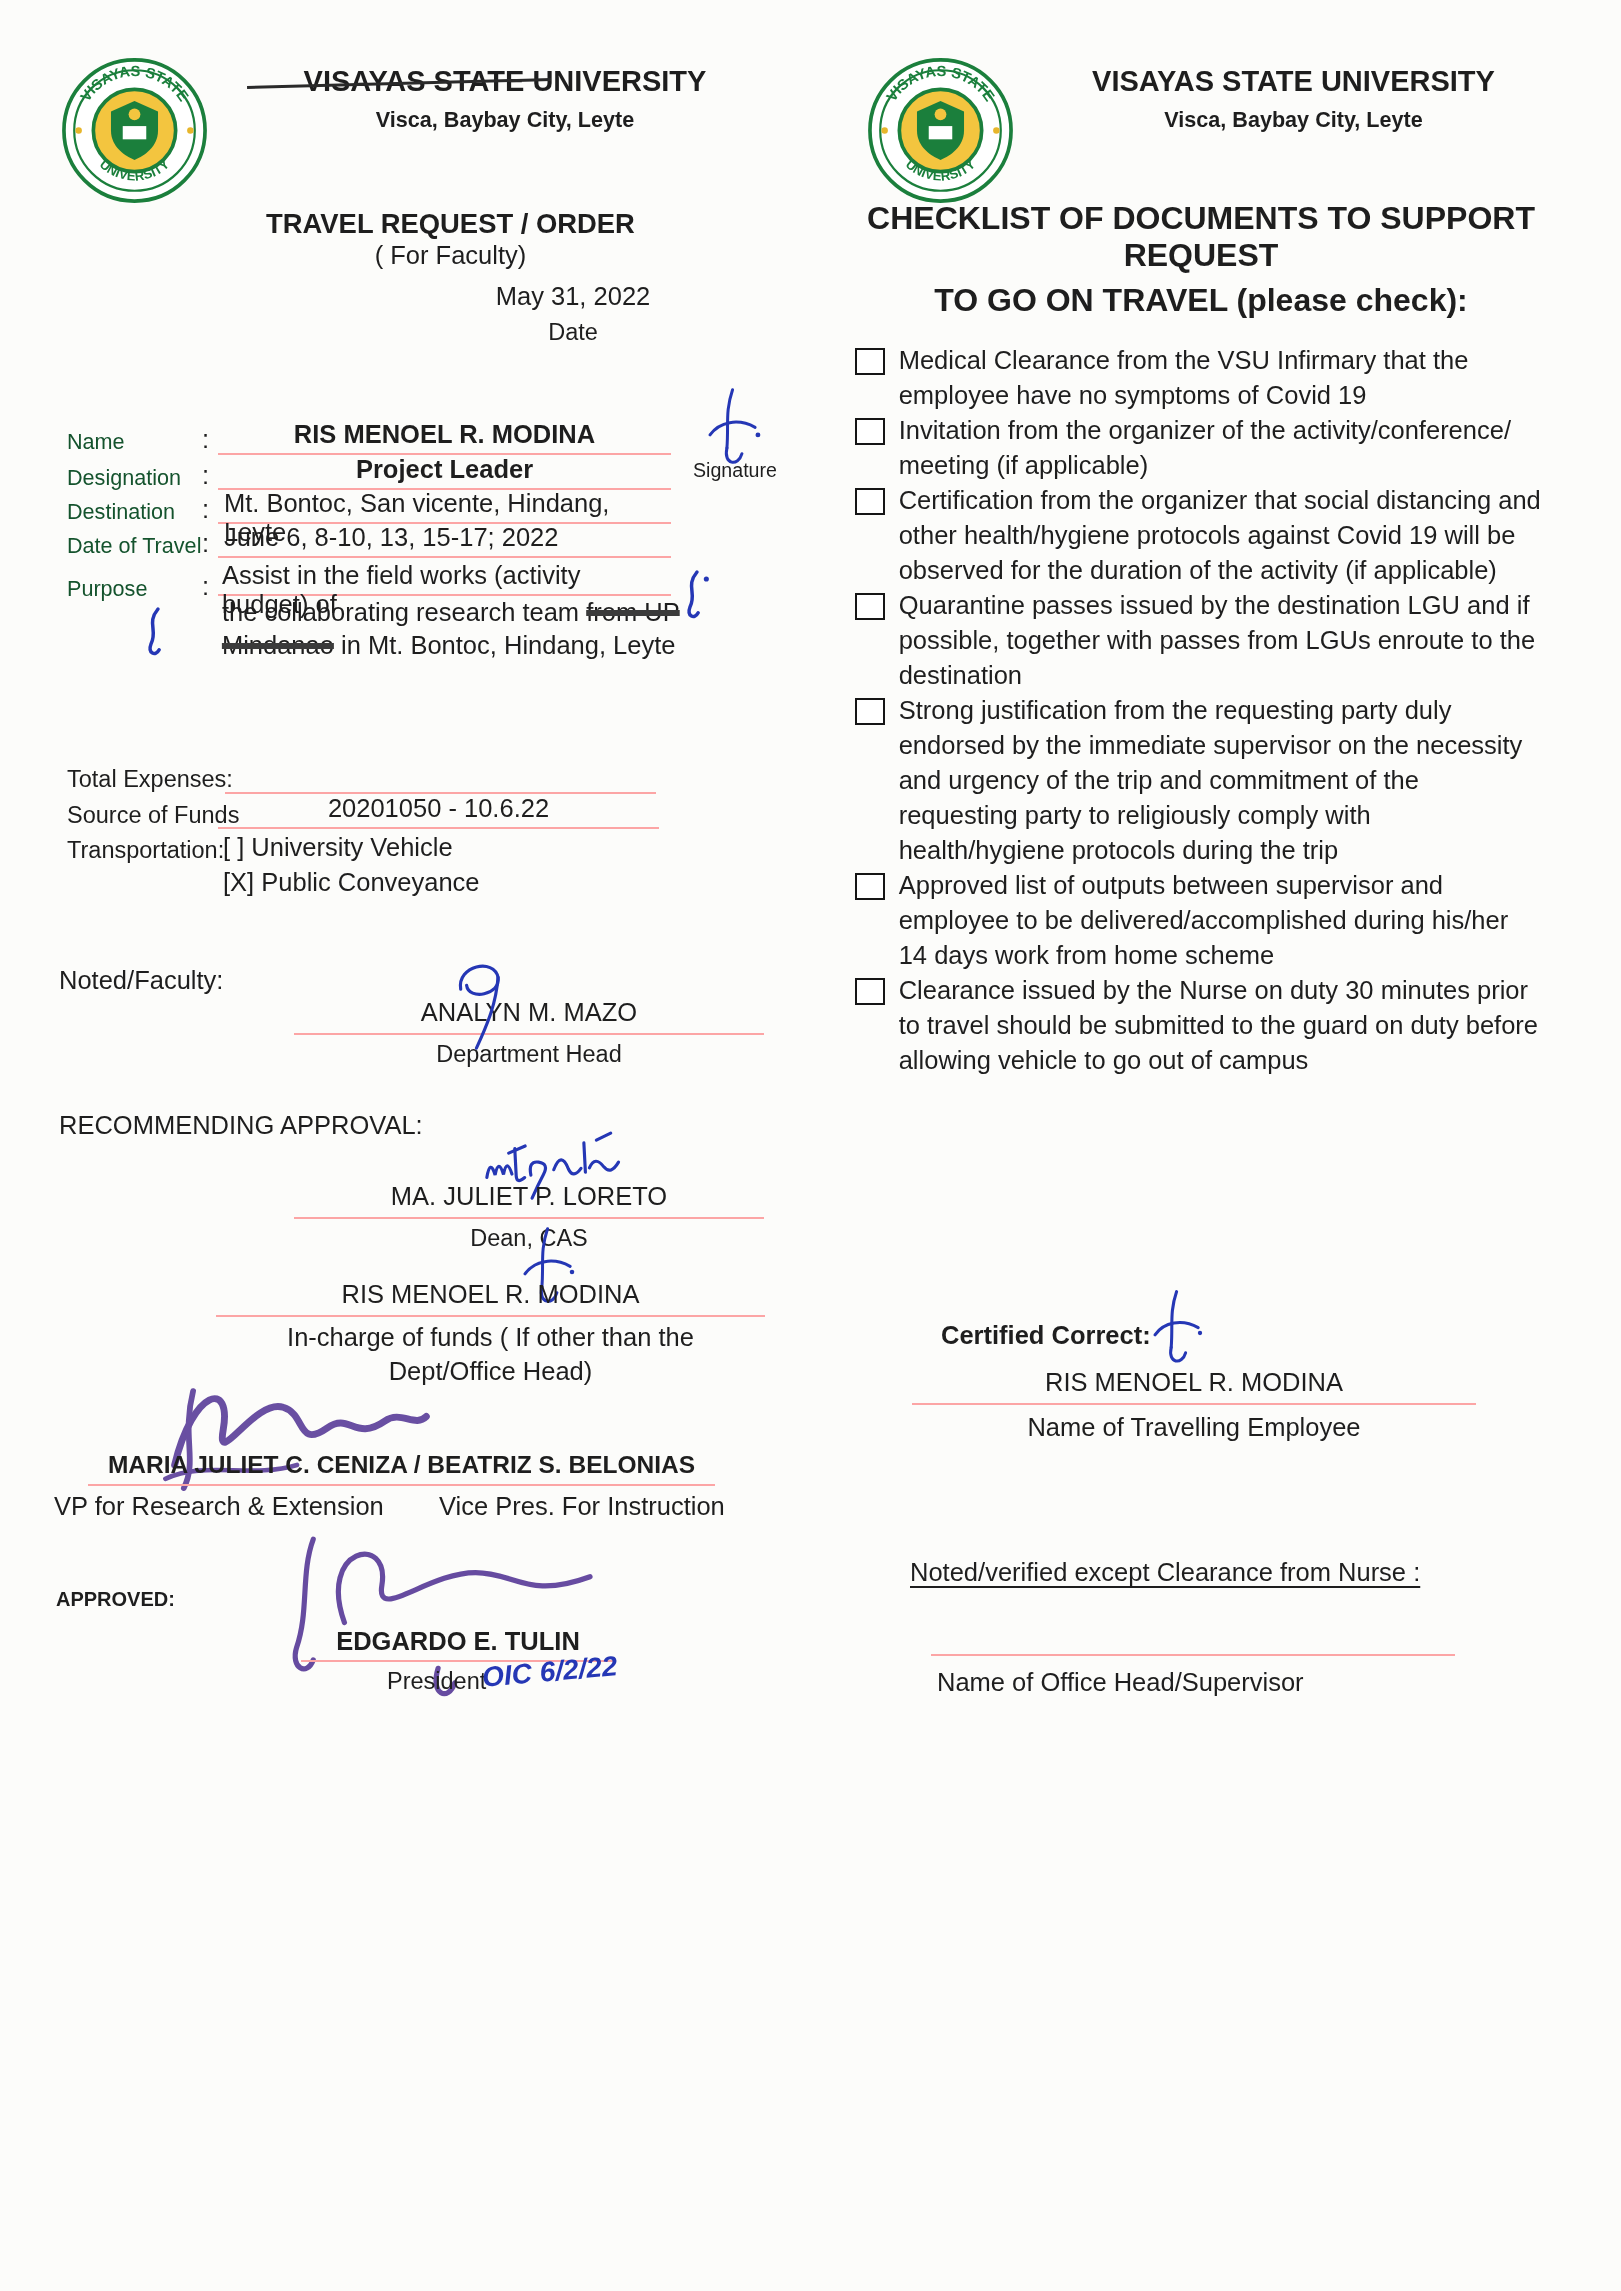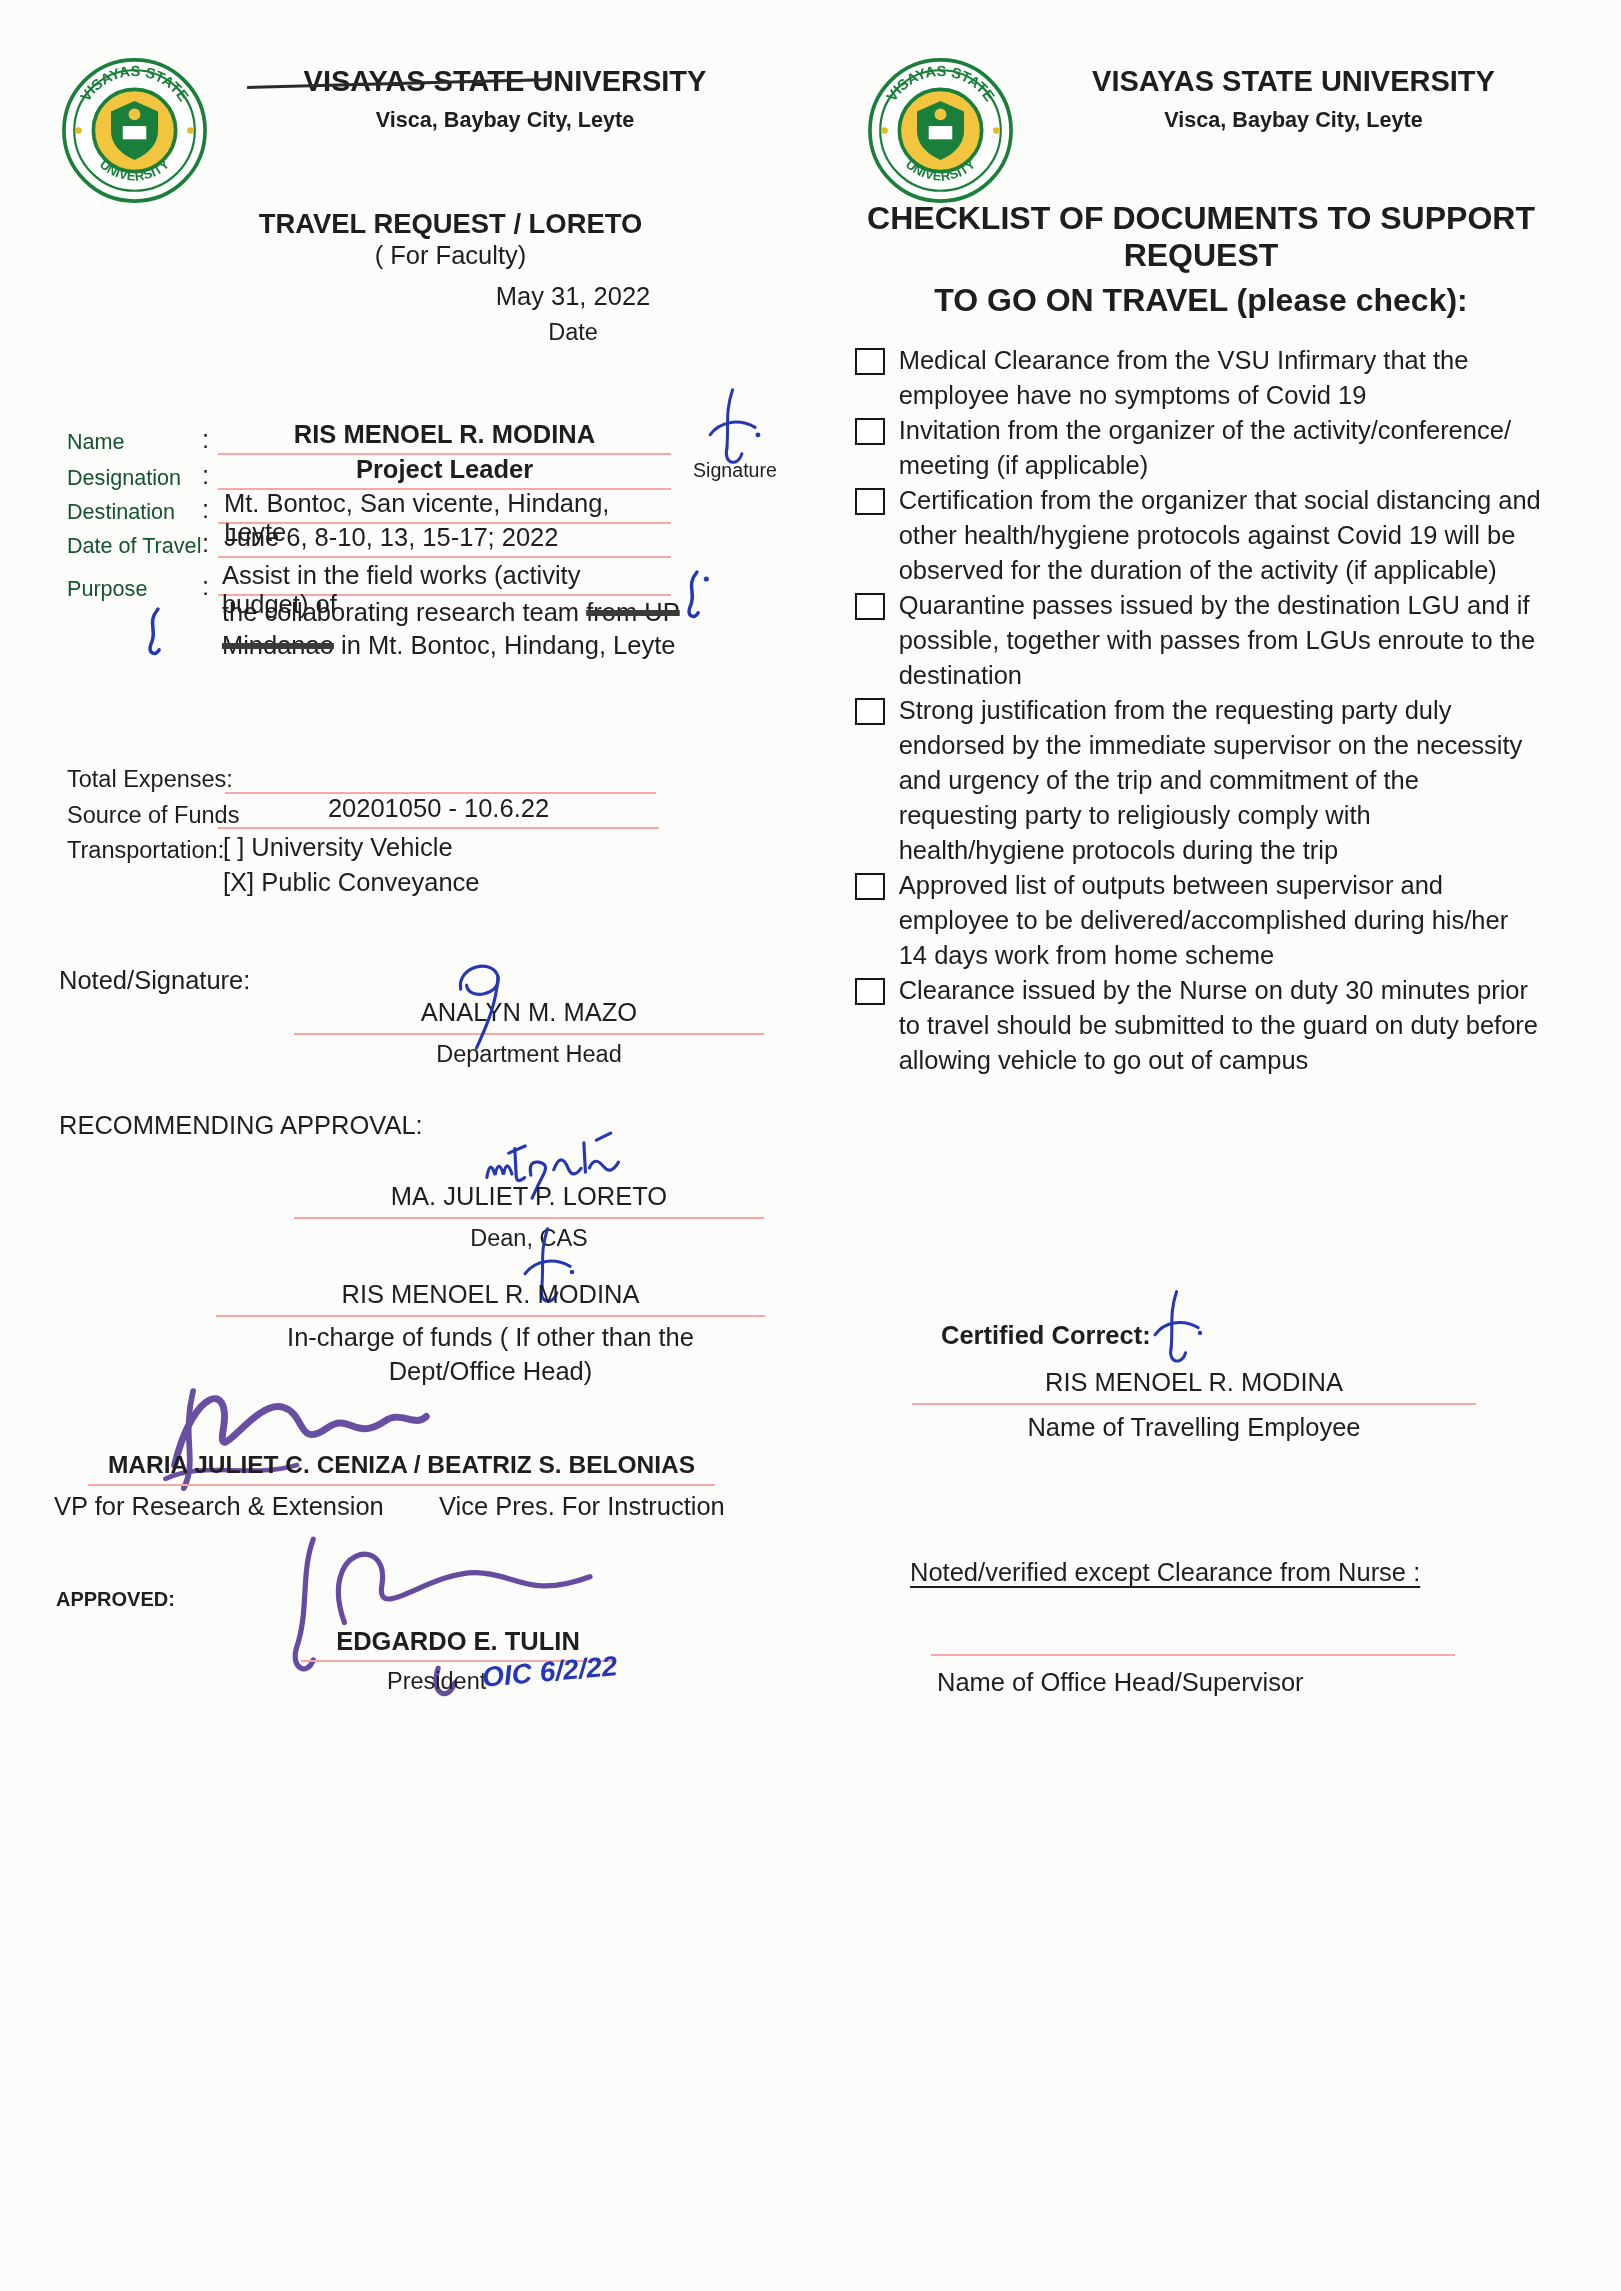--- a/index.html
+++ b/index.html
@@ -50,21 +50,21 @@
     <circle cx="50" cy="39" r="4" fill="#f3c53f"></circle>
   </svg>
 
   <div class="abs c" style="left:221px;top:65px;width:568px">
     <div class="t30 b">VISAYAS STATE UNIVERSITY</div>
     <div class="b" style="font-size:21.6px;margin-top:8.8px">Visca, Baybay City, Leyte</div>
   </div>
   <div class="pen-strike" style="left:247px;top:82px;width:304px"></div>
 
   <div class="abs c" style="left:137px;top:208px;width:627px">
-    <div class="t28 b">TRAVEL REQUEST / LORETO</div>
+    <div class="t28 b">TRAVEL REQUEST / ORDER</div>
     <div class="t26" style="margin-top:1px">( For Faculty)</div>
   </div>
   <div class="abs c" style="left:421px;top:282px;width:304px">
     <div class="t26">May 31, 2022</div>
     <div class="t24" style="margin-top:7.8px">Date</div>
   </div>
 
   <div class="abs lbl" style="left:67px;top:429px">Name</div>
   <div class="abs val" style="left:202px;top:425px">:</div>
   <div class="abs val b c uline" style="left:218px;top:420px;width:453px;height:35px">RIS MENOEL R. MODINA</div>
@@ -112,21 +112,21 @@
   <div class="abs t24" style="left:67px;top:766px">Total Expenses:</div>
   <div class="abs uline" style="left:225px;top:761px;width:431px;height:33px"></div>
 
   <div class="abs t24" style="left:67px;top:802px">Source of Funds</div>
   <div class="abs val c uline" style="left:218px;top:794px;width:441px;height:35px">20201050 - 10.6.22</div>
 
   <div class="abs t24" style="left:67px;top:837px">Transportation:</div>
   <div class="abs val" style="left:223px;top:833px">[ ] University Vehicle</div>
   <div class="abs val" style="left:223px;top:868px">[X] Public Conveyance</div>
 
-  <div class="abs t26" style="left:59px;top:966px">Noted/Signature:</div>
+  <div class="abs t26" style="left:59px;top:966px">Noted/Faculty:</div>
   <div class="abs val c uline" style="left:294px;top:998px;width:470px;height:37px">ANALYN M. MAZO</div>
   <div class="abs t24 c" style="left:294px;top:1041px;width:470px">Department Head</div>
   <svg class="sig" style="left:443px;top:943px;width:118px;height:110px" viewBox="0 0 120 110">
     <g stroke="#2537b5" stroke-width="3.2" fill="none" stroke-linecap="round">
       <path d="M18,46 C14,22 52,14 56,34 C59,52 26,58 24,42"></path>
       <path d="M56,34 C54,60 46,80 34,106"></path>
     </g>
   </svg>
 
   <div class="abs t26" style="left:59px;top:1111px">RECOMMENDING APPROVAL:</div>

